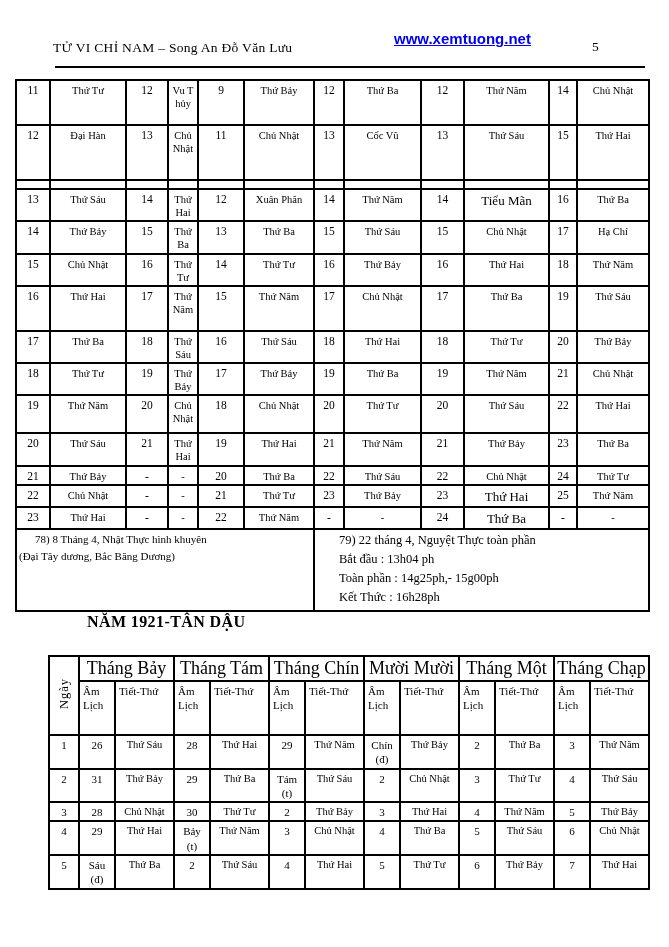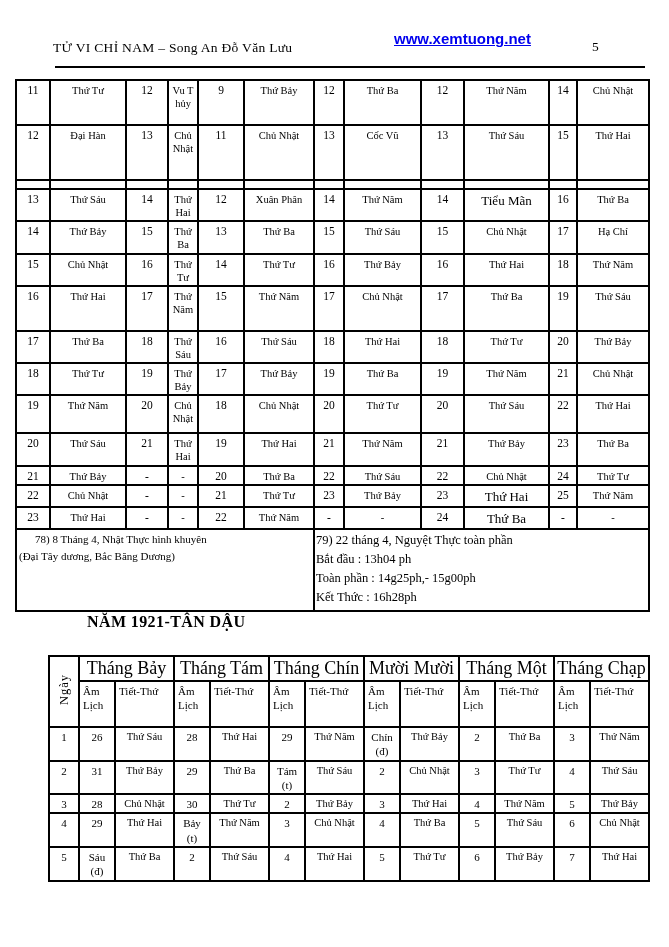--- a/index.html
+++ b/index.html
@@ -21,21 +21,21 @@
   #t1 { position:absolute; left:15px; top:79px; width:633px; }
   #t1 td { font-size:10.5px; line-height:1.25; }
   #t1 td.num { font-size:11.5px; padding-top:2px; }
   #t1 td.txt { padding-top:3px; }
   #t1 td.c4  { word-break:break-all; }
   #t1 td.big { font-size:13px; }
   #t1 tr.fn td { text-align:left; vertical-align:top; }
   #t1 td.fn-left  { font-size:11px; }
   #t1 td.fn-left div:first-child { text-indent:16px; }
   #t1 td.fn-left div { line-height:17px; }
-  #t1 td.fn-right { font-size:12.5px; padding-left:1px; }
+  #t1 td.fn-right { font-size:12.5px; padding-left:24px; }
   #t1 td.fn-right div { line-height:19px; }
 
   .section-title { position:absolute; left:87px; top:613px; font-size:16px; font-weight:bold; letter-spacing:.4px;text-align:right; }
 
   #t2 { position:absolute; left:48px; top:655px; width:600px; }
   #t2 th.month { font-size:18px; vertical-align:middle; }
   #t2 th.sub   { font-size:11px; text-align:left; vertical-align:top; padding:2px 3px; line-height:1.3; }
   #t2 th.ngay  { vertical-align:middle; }
   #t2 .vert { display:inline-block; writing-mode:vertical-rl; transform:rotate(180deg);
               font-size:12.5px; letter-spacing:1px; }
@@ -300,21 +300,21 @@
   <thead>
       <tr style="height: 23px;">
         <th class="ngay" rowspan="2"><span class="vert">Ngày</span></th>
         <th class="month" colspan="2">Tháng Bảy</th>
         <th class="month" colspan="2">Tháng Tám</th>
         <th class="month" colspan="2">Tháng Chín</th>
         <th class="month" colspan="2">Mười Mười</th>
         <th class="month" colspan="2">Tháng Một</th>
         <th class="month" colspan="2">Tháng Chạp</th>
       </tr>
-      <tr style="height: 46px;">
+      <tr style="height: 54px;">
         <th class="sub">Âm Lịch</th>
         <th class="sub">Tiết-Thứ</th>
         <th class="sub">Âm Lịch</th>
         <th class="sub">Tiết-Thứ</th>
         <th class="sub">Âm Lịch</th>
         <th class="sub">Tiết-Thứ</th>
         <th class="sub">Âm Lịch</th>
         <th class="sub">Tiết-Thứ</th>
         <th class="sub">Âm Lịch</th>
         <th class="sub">Tiết-Thứ</th>

